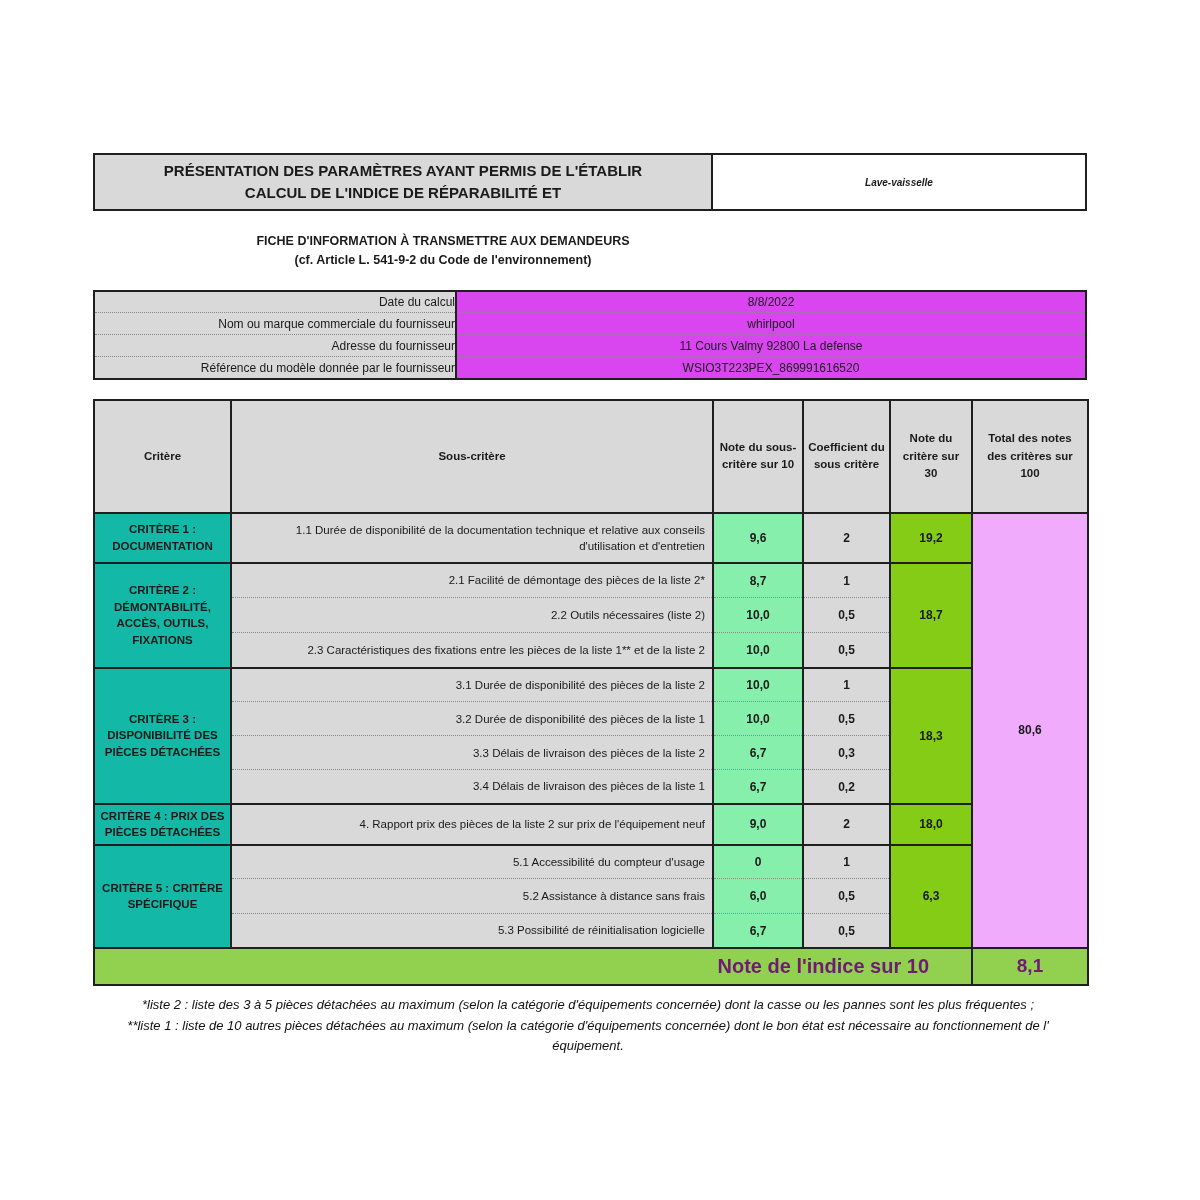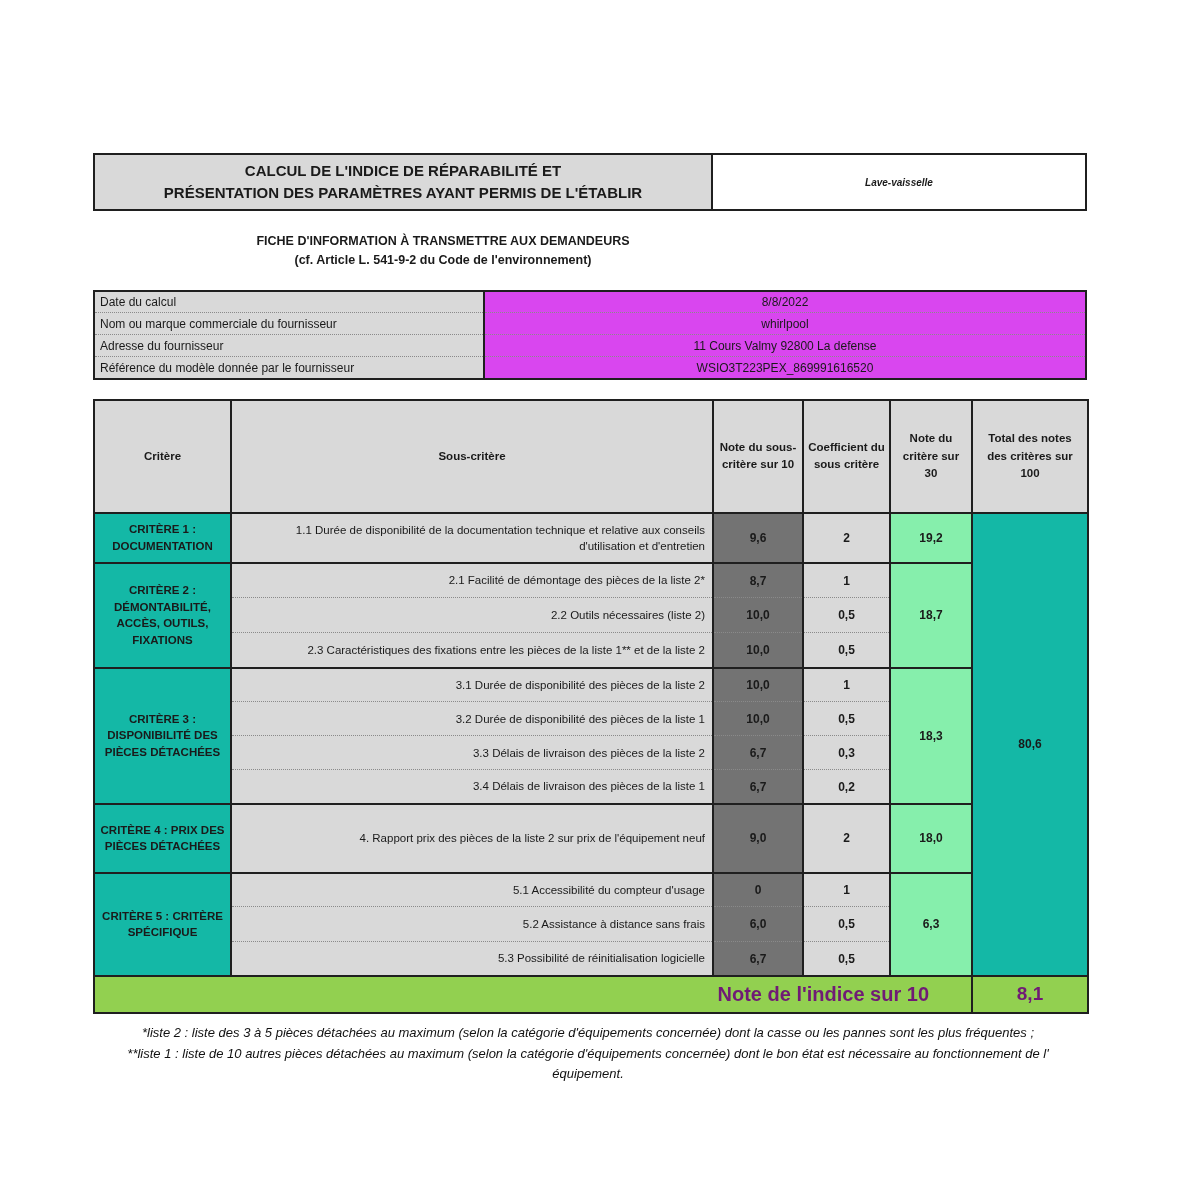--- a/index.html
+++ b/index.html
@@ -48,24 +48,25 @@
     width: 994px;
     border: 2px solid #1f1f1f;
     font-size: 12px;
   }
   .info-table td {
     height: 22px;
     border-top: 1px dotted #8a8a8a;
     border-bottom: 1px dotted #8a8a8a;
   }
   .info-table td.i-label {
-    width: 390px;
+    width: 362px;
     background: #d9d9d9;
     border-right: 2px solid #1f1f1f;
     padding-left: 5px;
+    text-align: right;
   }
   .info-table td.i-value {
     background: #d946ef;
     text-align: center;
   }
 
   
   .main-table {
     margin-top: 19px;
     width: 994px;
@@ -89,24 +90,24 @@
   }
   td.c-crit {
     background: #14b8a6;
     font-weight: bold; text-align: center;
     padding: 2px 5px; line-height: 1.45;
   }
   td.c-sous {
     background: #d9d9d9;
     text-align: right; padding: 2px 7px; line-height: 1.4;
   }
-  td.c-note10 { background: #737373; font-weight: bold; text-align: center; font-size: 12px; }
+  td.c-note10 { background: #86efac; font-weight: bold; text-align: center; font-size: 12px; }
   td.c-coef   { background: #d9d9d9; font-weight: bold; text-align: center; font-size: 12px; }
-  td.c-note20 { background: #86efac; font-weight: bold; text-align: center; font-size: 12px; }
-  td.c-total  { background: #14b8a6; font-weight: bold; text-align: center; font-size: 12px; }
+  td.c-note20 { background: #84cc16; font-weight: bold; text-align: center; font-size: 12px; }
+  td.c-total  { background: #f0abfc; font-weight: bold; text-align: center; font-size: 12px; }
 
   tr.result-row td {
     background: #92d050;
     border-top: 2px solid #1f1f1f;
     color: #701a75;
     font-weight: bold;
   }
   tr.result-row { height: 37px; }
   td.r-label { text-align: right; padding-right: 42px; font-size: 20px; }
   td.r-value { text-align: center; font-size: 19px; }
@@ -121,22 +122,22 @@
     text-align: center;
   }
 </style>
 </head>
 <body>
 
 <div class="sheet">
 
   <div class="header-box">
     <div class="header-title">
+      <div>PRÉSENTATION DES PARAMÈTRES AYANT PERMIS DE L'ÉTABLIR</div>
       <div>CALCUL DE L'INDICE DE RÉPARABILITÉ ET</div>
-      <div>PRÉSENTATION DES PARAMÈTRES AYANT PERMIS DE L'ÉTABLIR</div>
     </div>
     <div class="header-product">Lave-vaisselle</div>
   </div>
 
   <div class="subtitle">
     <div>FICHE D'INFORMATION À TRANSMETTRE AUX DEMANDEURS</div>
     <div>(cf. Article L. 541-9-2 du Code de l'environnement)</div>
   </div>
 
   <table class="info-table">
@@ -222,21 +223,21 @@
         <td class="c-sous">3.3 Délais de livraison des pièces de la liste 2</td>
         <td class="c-note10">6,7</td>
         <td class="c-coef">0,3</td>
       </tr>
       <tr style="height:34px">
         <td class="c-sous">3.4 Délais de livraison des pièces de la liste 1</td>
         <td class="c-note10">6,7</td>
         <td class="c-coef">0,2</td>
       </tr>
 
-      <tr class="group-start" style="height:69px">
+      <tr class="group-start" style="height:41px">
         <td class="c-crit">CRITÈRE 4 : PRIX DES PIÈCES DÉTACHÉES</td>
         <td class="c-sous">4. Rapport prix des pièces de la liste 2 sur prix de l'équipement neuf</td>
         <td class="c-note10">9,0</td>
         <td class="c-coef">2</td>
         <td class="c-note20">18,0</td>
       </tr>
 
       <tr class="group-start" style="height:34px">
         <td class="c-crit" rowspan="3">CRITÈRE 5 : CRITÈRE SPÉCIFIQUE</td>
         <td class="c-sous">5.1 Accessibilité du compteur d'usage</td>

